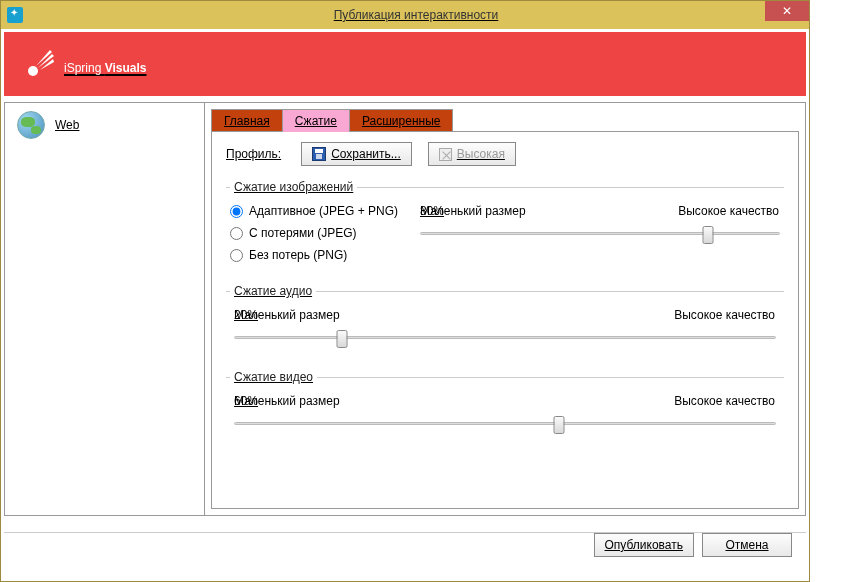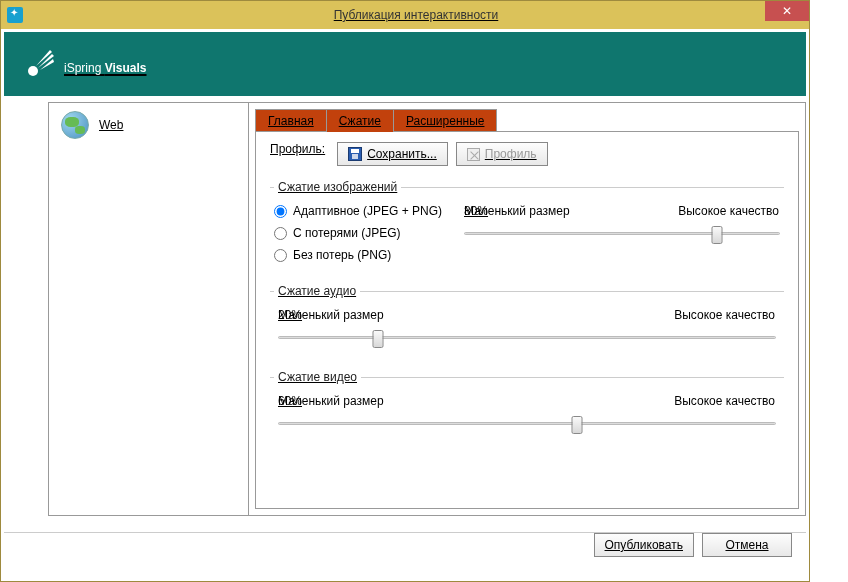--- a/index.html
+++ b/index.html
@@ -3,36 +3,36 @@
 <meta charset="utf-8">
 <style>
 * { box-sizing: border-box; margin: 0; padding: 0; font-family: "Segoe UI", Tahoma, sans-serif; font-size: 12px; }
 body { background: #fff; }
 .window { width: 810px; height: 582px; border: 1px solid #9e8a3e; display: flex; flex-direction: column; text-decoration: underline; }
 .titlebar { height: 28px; background: #dbc25a; display: flex; align-items: center; position: relative; }
 .titlebar .app-icon { width: 16px; height: 16px; margin-left: 6px; background: #18a0cf; border-radius: 2px; position: relative; }
 .titlebar .app-icon::before { content: "✦"; color: #fff; position: absolute; font-size: 10px; left: 3px; top: 0; }
 .titlebar .title { flex: 1; text-align: center; color: #333; }
 .titlebar .close { width: 44px; height: 20px; background: #c75050; color: #fff; display: flex; align-items: center; justify-content: center; position: absolute; right: 0; top: 0; cursor: pointer; }
-.banner { height: 64px; background: #0f766e; display: flex; align-items: center; padding-left: 20px; margin: 3px; }
+.banner { height: 64px; background: #ef4444; display: flex; align-items: center; padding-left: 20px; margin: 3px; }
 .banner .shuttle { width: 32px; height: 32px; margin-right: 8px; }
 .banner .brand { color: #fff; font-size: 24px; font-weight: 300; }
 .banner .brand b { font-weight: 600; }
-.body { flex: 1; display: flex; padding: 3px 3px 16px 3px; margin-left: 44px; }
+.body { flex: 1; display: flex; padding: 3px 3px 16px 3px; }
 .sidebar { width: 200px; border: 1px solid #999; border-right: none; }
 .sidebar-item { display: flex; align-items: center; padding: 8px 12px; cursor: pointer; }
 .sidebar-item .globe { width: 28px; height: 28px; border-radius: 50%; background: radial-gradient(circle at 30% 30%, #a0d8f0, #4a90c0); border: 1px solid #7aa; margin-right: 10px; position: relative; overflow: hidden; }
 .sidebar-item .globe::before { content: ""; position: absolute; width: 14px; height: 10px; background: #6b5; border-radius: 40%; top: 5px; left: 3px; }
 .sidebar-item .globe::after { content: ""; position: absolute; width: 10px; height: 8px; background: #6b5; border-radius: 40%; bottom: 4px; right: 3px; }
 .main { flex: 1; border: 1px solid #999; padding: 0; display: flex; flex-direction: column; }
 .tabs { display: flex; margin-top: 6px; margin-left: 6px; }
 .tab { padding: 4px 12px; border: 1px solid #999; border-bottom: none; background: #c2410c; cursor: pointer; margin-right: -1px; position: relative; }
-.tab.active { background: #c2410c; z-index: 2; }
+.tab.active { background: #f9a8d4; z-index: 2; }
 .tabpane { border: 1px solid #999; margin: -1px 6px 6px 6px; flex: 1; padding: 10px 14px; position: relative; z-index: 1; background: #fff; }
-.profile-row { display: flex; align-items: flex-start; gap: 8px; margin-bottom: 14px; }
+.profile-row { display: flex; align-items: center; gap: 16px; margin-bottom: 14px; }
 .profile-row label { margin-right: 4px; }
 .profile-row select { flex: 1; height: 22px; border: 1px solid #888; padding: 0 4px; background: linear-gradient(#fff,#eee); }
 .btn { height: 24px; padding: 0 10px; border: 1px solid #888; background: linear-gradient(#fdfdfd,#e8e8e8); cursor: pointer; display: inline-flex; align-items: center; gap: 5px; }
 .btn[disabled] { color: #999; cursor: default; }
 .save-ico { width: 14px; height: 14px; background: #2a5db0; border: 1px solid #1a3a70; position: relative; }
 .save-ico::before { content: ""; position: absolute; top: 1px; left: 2px; width: 8px; height: 4px; background: #fff; }
 .save-ico::after { content: ""; position: absolute; bottom: 1px; left: 3px; width: 6px; height: 5px; background: #cfd8ea; }
 .del-ico { width: 13px; height: 13px; border: 1px solid #aaa; position: relative; background: #eee; }
 .del-ico::before, .del-ico::after { content: ""; position: absolute; left: 6px; top: 1px; width: 1px; height: 11px; background: #aaa; }
 .del-ico::before { transform: rotate(45deg); }
@@ -96,21 +96,21 @@
       <div class="tabpane">
 
         <div class="profile-row">
           <label>Профиль:</label>
           <button class="btn">
             <span class="save-ico"></span>
             <span>Сохранить...</span>
           </button>
           <button class="btn" disabled="">
             <span class="del-ico"></span>
-            <span>Профиль</span>
+            <span>Высокая</span>
           </button>
         </div>
 
         <fieldset class="clearfix">
           <legend>Сжатие изображений</legend>
           <div class="radio-col">
             <label>
                 <input type="radio" name="img" checked="" style="">
                 <span>Адаптивное (JPEG + PNG)</span>
               </label>

